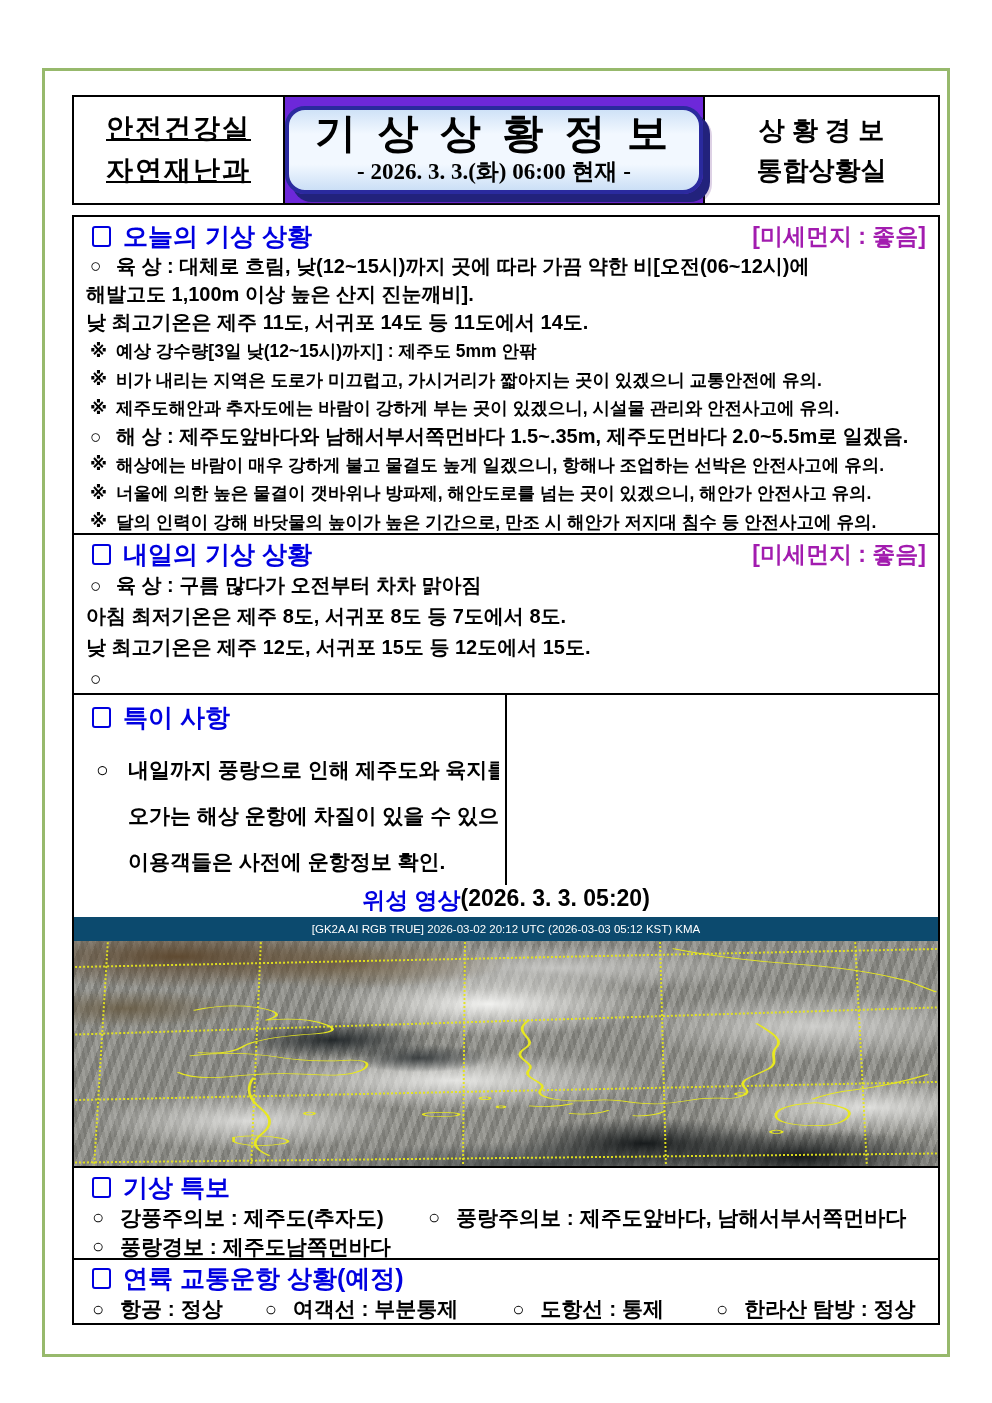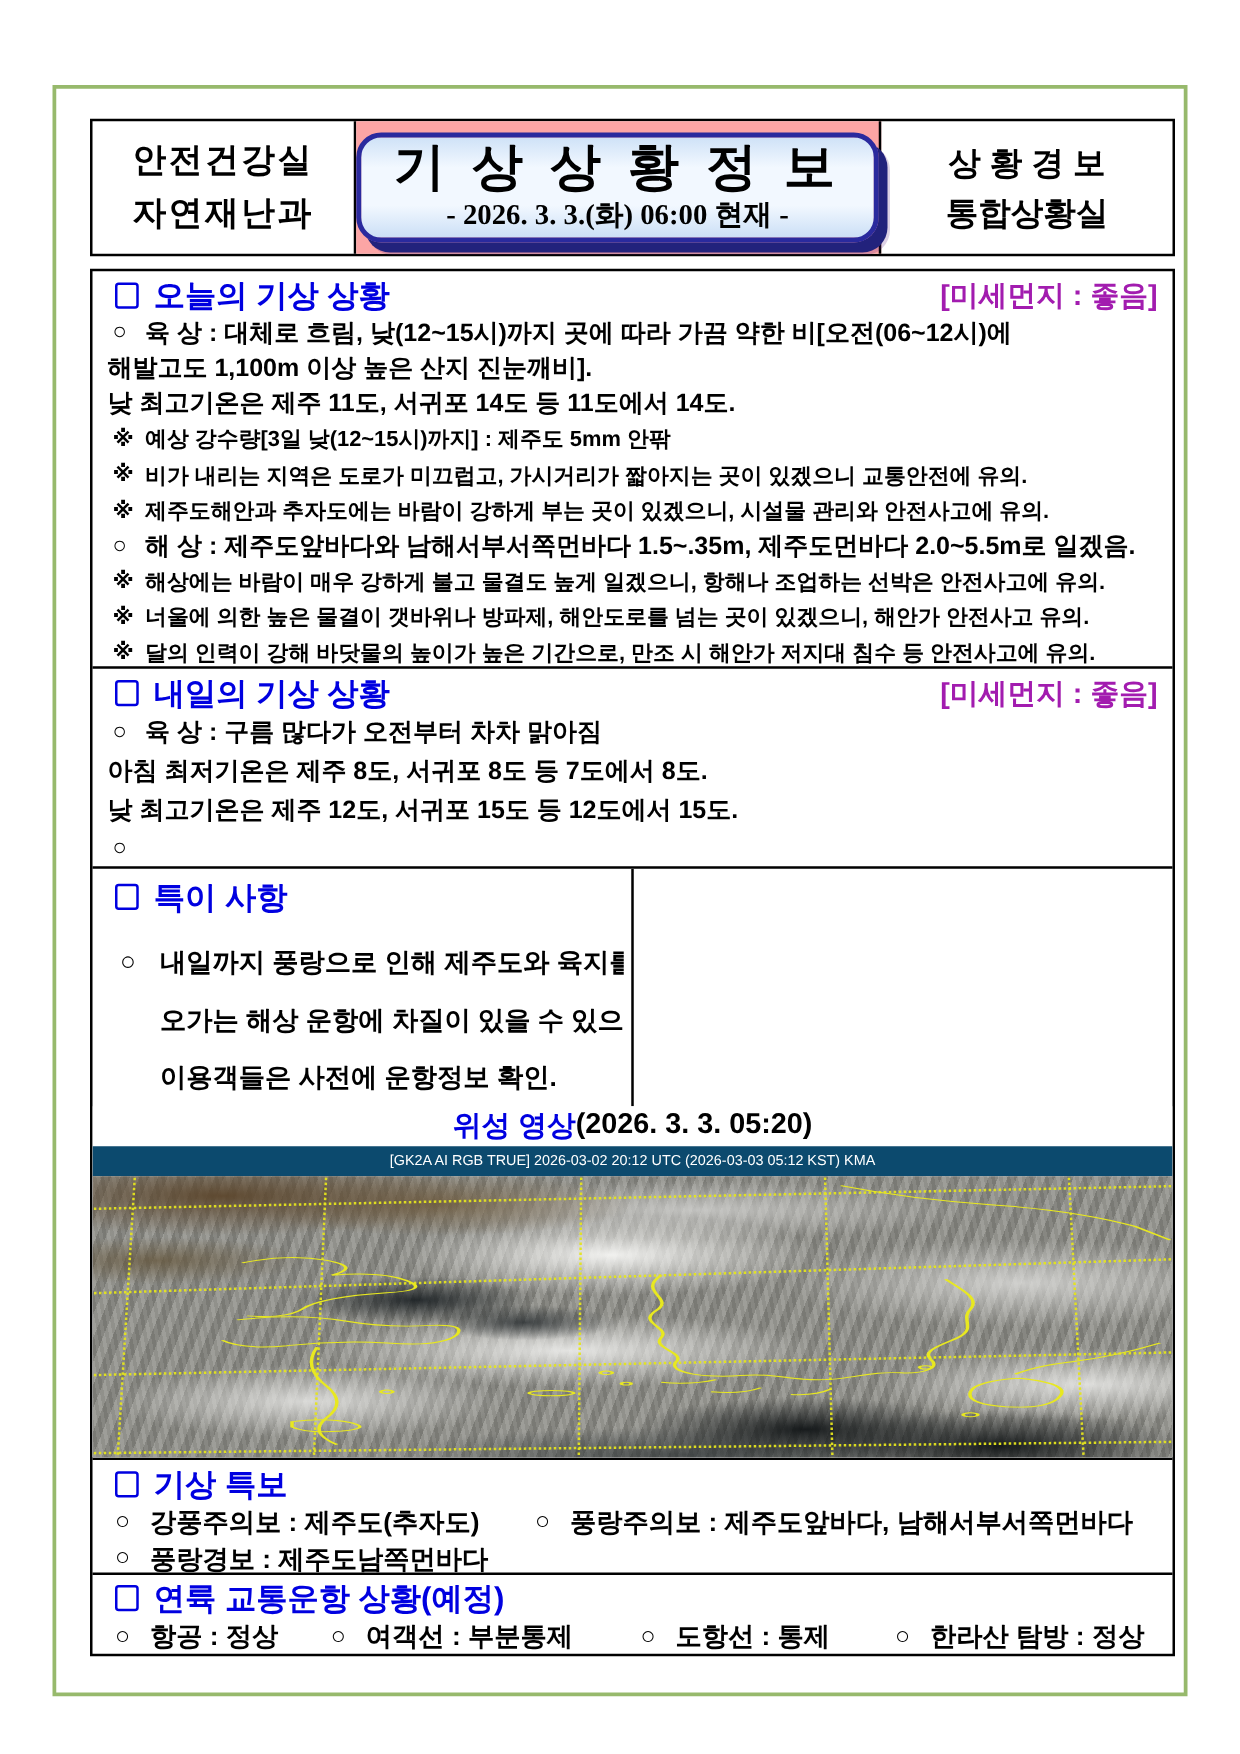--- a/index.html
+++ b/index.html
@@ -13,24 +13,24 @@
   }
   
   .header-table {
     position:absolute; left:72px; top:95px; width:868px; height:110px;
     border:2px solid #000; display:flex; background:#fff;
   }
   .h-cell { height:100%; }
   .h-dept {
     width:211px; border-right:2px solid #000; display:flex; flex-direction:column;
     justify-content:center; align-items:center; font-weight:bold; font-size:27px;
-    letter-spacing:2px; line-height:1.55;
+    letter-spacing:2px; line-height:1.55;text-decoration:underline;
   }
   .h-title-cell {
-    width:420px; border-right:2px solid #000; background:#fca5a5;
+    width:420px; border-right:2px solid #000; background:#6d28d9;
     display:flex; align-items:center; justify-content:center;
   }
   .title-box {
     width:452px; height:88px; background:linear-gradient(180deg,#cfe2f7 0%,#f2f8ff 30%,#f2f8ff 68%,#cbdff6 100%);
     border:4px solid #2a2a9e; border-radius:20px;
     box-shadow:7px 8px 0 0 #22227c, 9px 10px 0 0 #551a7c33;
     display:flex; flex-direction:column; align-items:center; justify-content:center;
   }
   .title-main { font-size:41px; font-weight:bold; letter-spacing:5px; line-height:1.0; white-space:nowrap; }
   .title-date { font-family:"Liberation Serif","DejaVu Serif",serif; font-size:23px; font-weight:bold; margin-top:2px; white-space:nowrap; }

